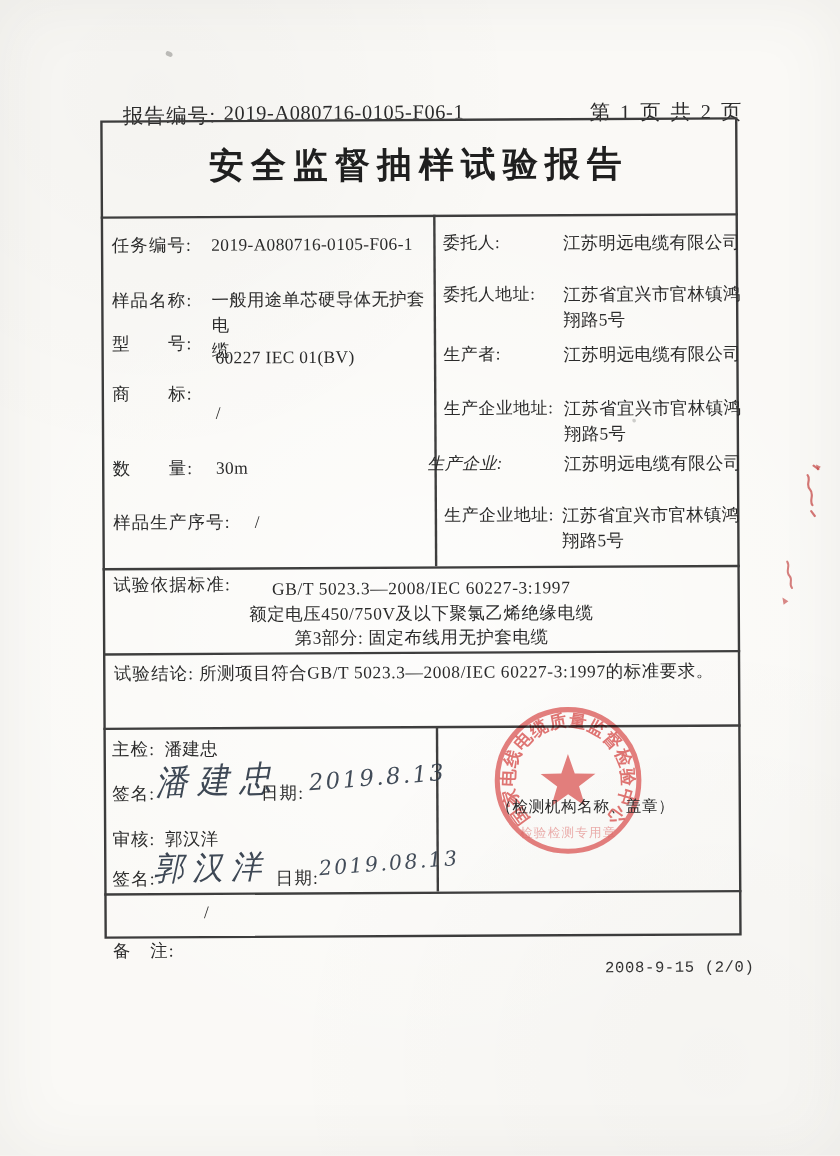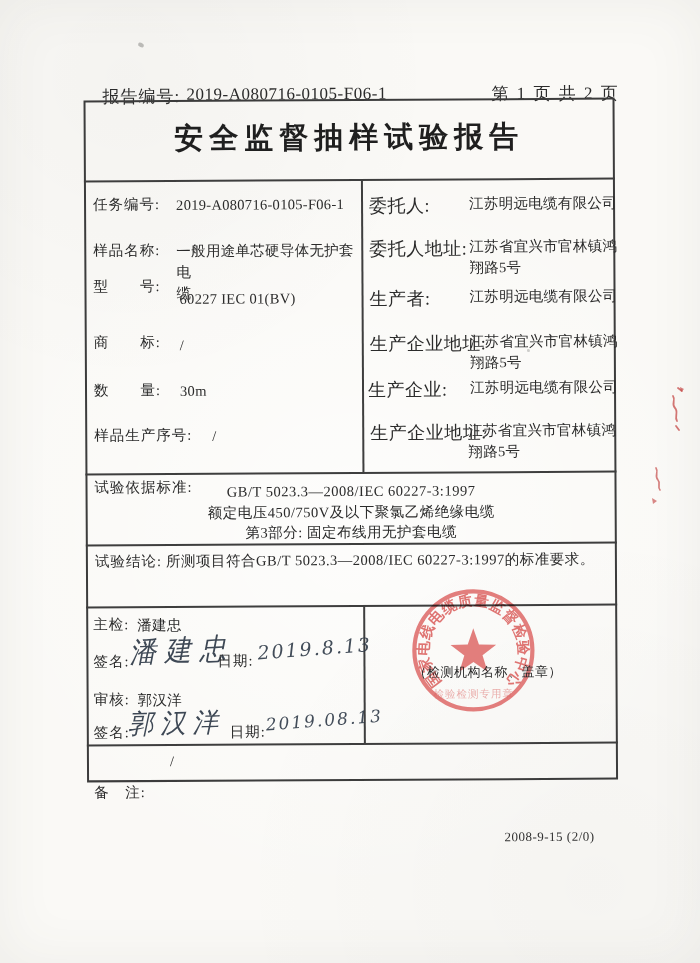--- a/index.html
+++ b/index.html
@@ -27,21 +27,21 @@
   .doc-title {
     left: 85px; top: 118px; width: 531px; text-align: center;
     font-size: 29px; font-weight: 700; letter-spacing: 6px; color: #1f1f1f;
   }
   
   .frame { left: 85px; top: 99px; width: 531px; height: 682px; border: 2px solid #3c3c3c; }
   .hline { left: 85px; width: 531px; height: 2px; background: #3e3e3e; }
   .vline { width: 2px; background: #3e3e3e; }
   .lbl { font-size: 14.5px; letter-spacing: 1px; white-space: nowrap; }
   .val { font-size: 14.5px; letter-spacing: 0.3px; white-space: pre-line; line-height: 21px; }
-  .rlbl { font-size: 18px; letter-spacing: 0.5px; white-space: nowrap; }
+  .rlbl { font-size: 14px; letter-spacing: 0.5px; white-space: nowrap; }
   .center-lines { left: 85px; width: 531px; text-align: center; font-size: 14.5px; line-height: 20.5px; letter-spacing: 0.5px; }
   .script {
     font-family: "DejaVu Serif", serif; font-style: italic;
     color: #2e3947; white-space: nowrap;
   }
   .sig { font-size: 29px; letter-spacing: 9px; transform: rotate(-2deg) scaleX(.92); transform-origin: left center; opacity: .92; }
   .sig2 { font-size: 27px; letter-spacing: 7px; transform: rotate(-1deg) scaleX(.95); transform-origin: left center; opacity: .92; }
   .hand-date { font-size: 19px; letter-spacing: 2px; transform: rotate(-4deg); transform-origin: left center; opacity: .9; }
   .stamp-wrap { left: 402px; top: 581px; width: 140px; height: 140px; mix-blend-mode: multiply; opacity: .9; z-index: 3; }
   .stamp-caption { left: 412px; top: 664px; font-size: 13px; letter-spacing: 0.5px; z-index: 4; }
@@ -74,38 +74,38 @@
 
     <div class="abs doc-title print">安全监督抽样试验报告</div>
 
     <span class="abs print lbl" style="left:94px; top:194px;">任务编号:</span>
     <span class="abs print val" style="left:177px; top:194px;">2019-A080716-0105-F06-1</span>
     <span class="abs print lbl" style="left:94px; top:240px;">样品名称:</span>
     <span class="abs print val" style="left:177px; top:240px; width:180px;">一般用途单芯硬导体无护套电
 缆</span>
     <span class="abs print lbl" style="left:94px; top:276px;">型　　号:</span>
     <span class="abs print val" style="left:180px; top:288px;">60227 IEC 01(BV)</span>
-    <span class="abs print lbl" style="left:94px; top:332px;">商　　标:</span>
+    <span class="abs print lbl" style="left:94px; top:318px;">商　　标:</span>
     <span class="abs print val" style="left:180px; top:334px;">/</span>
     <span class="abs print lbl" style="left:94px; top:380px;">数　　量:</span>
     <span class="abs print val" style="left:180px; top:380px;">30m</span>
     <span class="abs print lbl" style="left:94px; top:425px;">样品生产序号:</span>
     <span class="abs print val" style="left:212px; top:425px;">/</span>
 
     <span class="abs print rlbl" style="left:370px; top:194px;">委托人:</span>
     <span class="abs print val" style="left:470px; top:194px; width:150px;">江苏明远电缆有限公司</span>
     <span class="abs print rlbl" style="left:370px; top:237px;">委托人地址:</span>
     <span class="abs print val" style="left:470px; top:237px; width:150px;">江苏省宜兴市官林镇鸿
 翔路5号</span>
     <span class="abs print rlbl" style="left:370px; top:287px;">生产者:</span>
     <span class="abs print val" style="left:470px; top:287px; width:150px;">江苏明远电缆有限公司</span>
     <span class="abs print rlbl" style="left:370px; top:332px;">生产企业地址:</span>
     <span class="abs print val" style="left:470px; top:332px; width:150px;">江苏省宜兴市官林镇鸿
 翔路5号</span>
-    <span class="abs print rlbl" style="left:368px; top:378px;">生产企业:</span>
+    <span class="abs print rlbl" style="left:356px; top:378px;font-style:italic;">生产企业:</span>
     <span class="abs print val" style="left:470px; top:378px; width:150px;">江苏明远电缆有限公司</span>
     <span class="abs print rlbl" style="left:370px; top:421px;text-align:center;">生产企业地址:</span>
     <span class="abs print val" style="left:468px; top:421px; width:150px;">江苏省宜兴市官林镇鸿
 翔路5号</span>
 
     <span class="abs print lbl" style="left:94px; top:477px;text-align:right;">试验依据标准:</span>
     <div class="abs print center-lines" style="top:481px;">
       <div>GB/T 5023.3—2008/IEC 60227-3:1997</div>
       <div>额定电压450/750V及以下聚氯乙烯绝缘电缆</div>
       <div>第3部分: 固定布线用无护套电缆</div>
@@ -151,21 +151,21 @@
           <text x="70" y="25" text-anchor="middle" transform="rotate(126 70 70)">心</text>
         </g>
       <polygon opacity="0.82" fill="#d8514f" points="70,48 75.6,64.2 92.8,64.6 79.1,75 84.1,91.4 70,81.6 55.9,91.4 60.9,75 47.2,64.6 64.4,64.2"></polygon>
       <text x="70" y="117" text-anchor="middle" font-size="10.5" fill="#d8514f" opacity="0.5" letter-spacing="1">检验检测专用章</text>
     </svg>
     <span class="abs print stamp-caption">（检测机构名称、盖章）</span>
 
     <span class="abs print lbl" style="left:92px; top:750px;margin-top:32px;">备　注:</span>
     <span class="abs print val" style="left:168px; top:750px;">/</span>
 
-    <span class="abs print footer-note" style="left:502px; top:830px;">2008-9-15  (2/0)</span>
+    <span class="abs print footer-note" style="left:502px; top:800px;font-family:Liberation Mono, monospace;">2008-9-15  (2/0)</span>
   </div>
 
   <div class="speck" style="left:138px; top:43px; width:6px; height:4px; transform:rotate(25deg); opacity:.55;"></div>
   <div class="speck" style="left:527px; top:349px; width:3px; height:3px; opacity:.4;"></div>
   <svg class="red-mark" style="left:664px; top:386px;" width="22" height="48" viewBox="0 0 22 48">
     <path d="M14,2 l4,3 M9,10 c3,4 -2,8 2,12 c4,4 -1,9 2,13 M12,40 l3,4" stroke="#c54a48" stroke-width="1.8" fill="none" opacity="0.75" stroke-linecap="round"></path>
     <path d="M16,1 l4,2 -3,3 z" fill="#c54a48" opacity="0.7"></path>
   </svg>
   <svg class="red-mark" style="left:648px; top:466px;" width="18" height="40" viewBox="0 0 18 40">
     <path d="M8,2 c3,4 -2,8 2,12 c3,3 -1,7 2,10" stroke="#c54a48" stroke-width="1.7" fill="none" opacity="0.7" stroke-linecap="round"></path>

